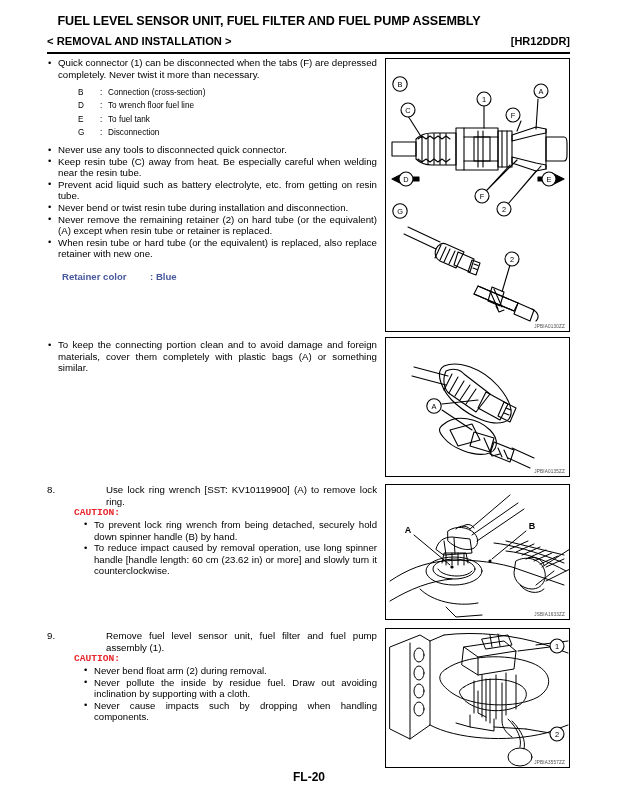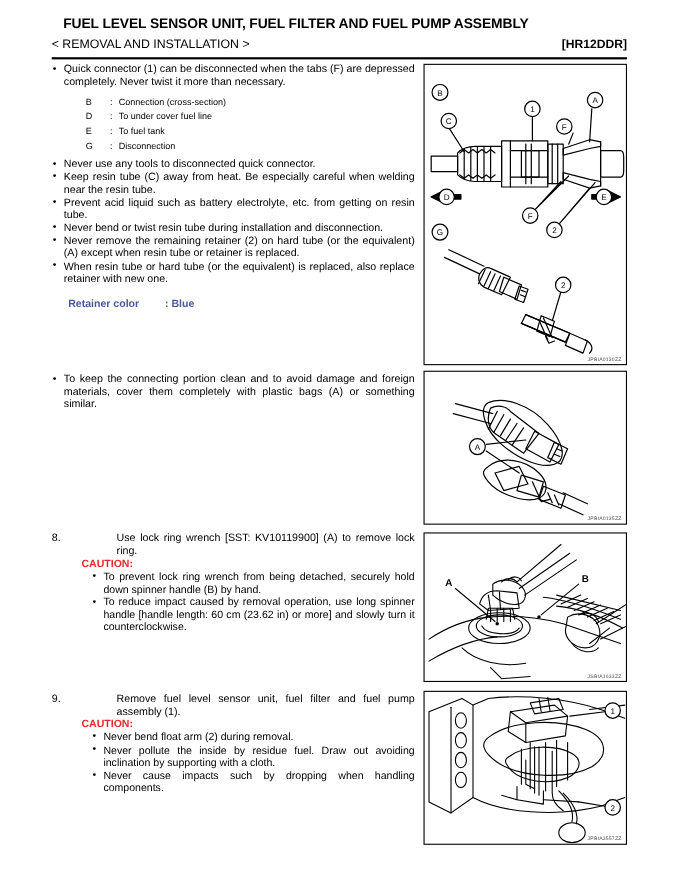--- a/index.html
+++ b/index.html
@@ -15,21 +15,21 @@
   .page{position:absolute;inset:0;}
 
   
   .doc-title{
     position:absolute;left:0;top:14px;width:538px;
     text-align:center;
     font-size:12.6px;font-weight:bold;letter-spacing:-0.1px;
   }
   .subhead{
     position:absolute;left:47px;top:35px;
-    font-size:11.2px;font-weight:normal;letter-spacing:0px;
+    font-size:11.2px;font-weight:bold;letter-spacing:0px;
   }
   .enginecode{
     position:absolute;right:48px;top:35px;
     font-size:11px;font-weight:bold;
   }
   .rule{
     position:absolute;left:47px;top:52px;width:523px;height:0;
     border-top:2.2px solid #000;
   }
 
@@ -78,20 +78,21 @@
   .step .body{margin-left:27px;}
   .step .lead{
     font-size:9.7px;font-weight:normal;line-height:11.6px;
     text-align:justify;
     padding-left:32px;
   }
   .step .caution{
     color:#e8262d;
     font-size:9.6px;font-weight:bold;line-height:11.8px;
     margin-top:0px;
+    font-family:Liberation Mono, monospace;
   }
   .step ul.bul > li{font-size:9.6px;line-height:11.6px;}
   .step ul.bul{margin-left:9px;}
 
   
   .figbox{
     position:absolute;
     border:1px solid #000;
     background:#fff;
     box-sizing:border-box;
@@ -129,21 +130,21 @@
 
     <ul class="bul">
       <li>Quick connector (1) can be disconnected when the tabs (F) are depressed completely. Never twist it more than necessary.</li>
     </ul>
 
     <div class="legend">
       <div class="lrow">
         <span class="lkey">B</span><span class="lsep">:</span><span>Connection (cross-section)</span>
       </div>
       <div class="lrow">
-        <span class="lkey">D</span><span class="lsep">:</span><span>To under cover fuel line</span>
+        <span class="lkey">D</span><span class="lsep">:</span><span>To wrench floor fuel line</span>
       </div>
       <div class="lrow">
         <span class="lkey">E</span><span class="lsep">:</span><span>To fuel tank</span>
       </div>
       <div class="lrow">
         <span class="lkey">G</span><span class="lsep">:</span><span>Disconnection</span>
       </div>
     </div>
 
     <ul class="bul">
@@ -446,14 +447,15 @@
           </g>
         <g>
             <circle cx="171" cy="105" r="7" fill="#fff" stroke="#000" stroke-width="1.1"></circle>
            <text class="balloon" x="171" y="108" text-anchor="middle">2</text>
           </g>
       </g>
     </svg>
     <div class="figcode">JPBIA3557ZZ</div>
   </div>
 
+  <div class="pagenum">FL-20</div>
 
 </div>
 
 </body></html>

